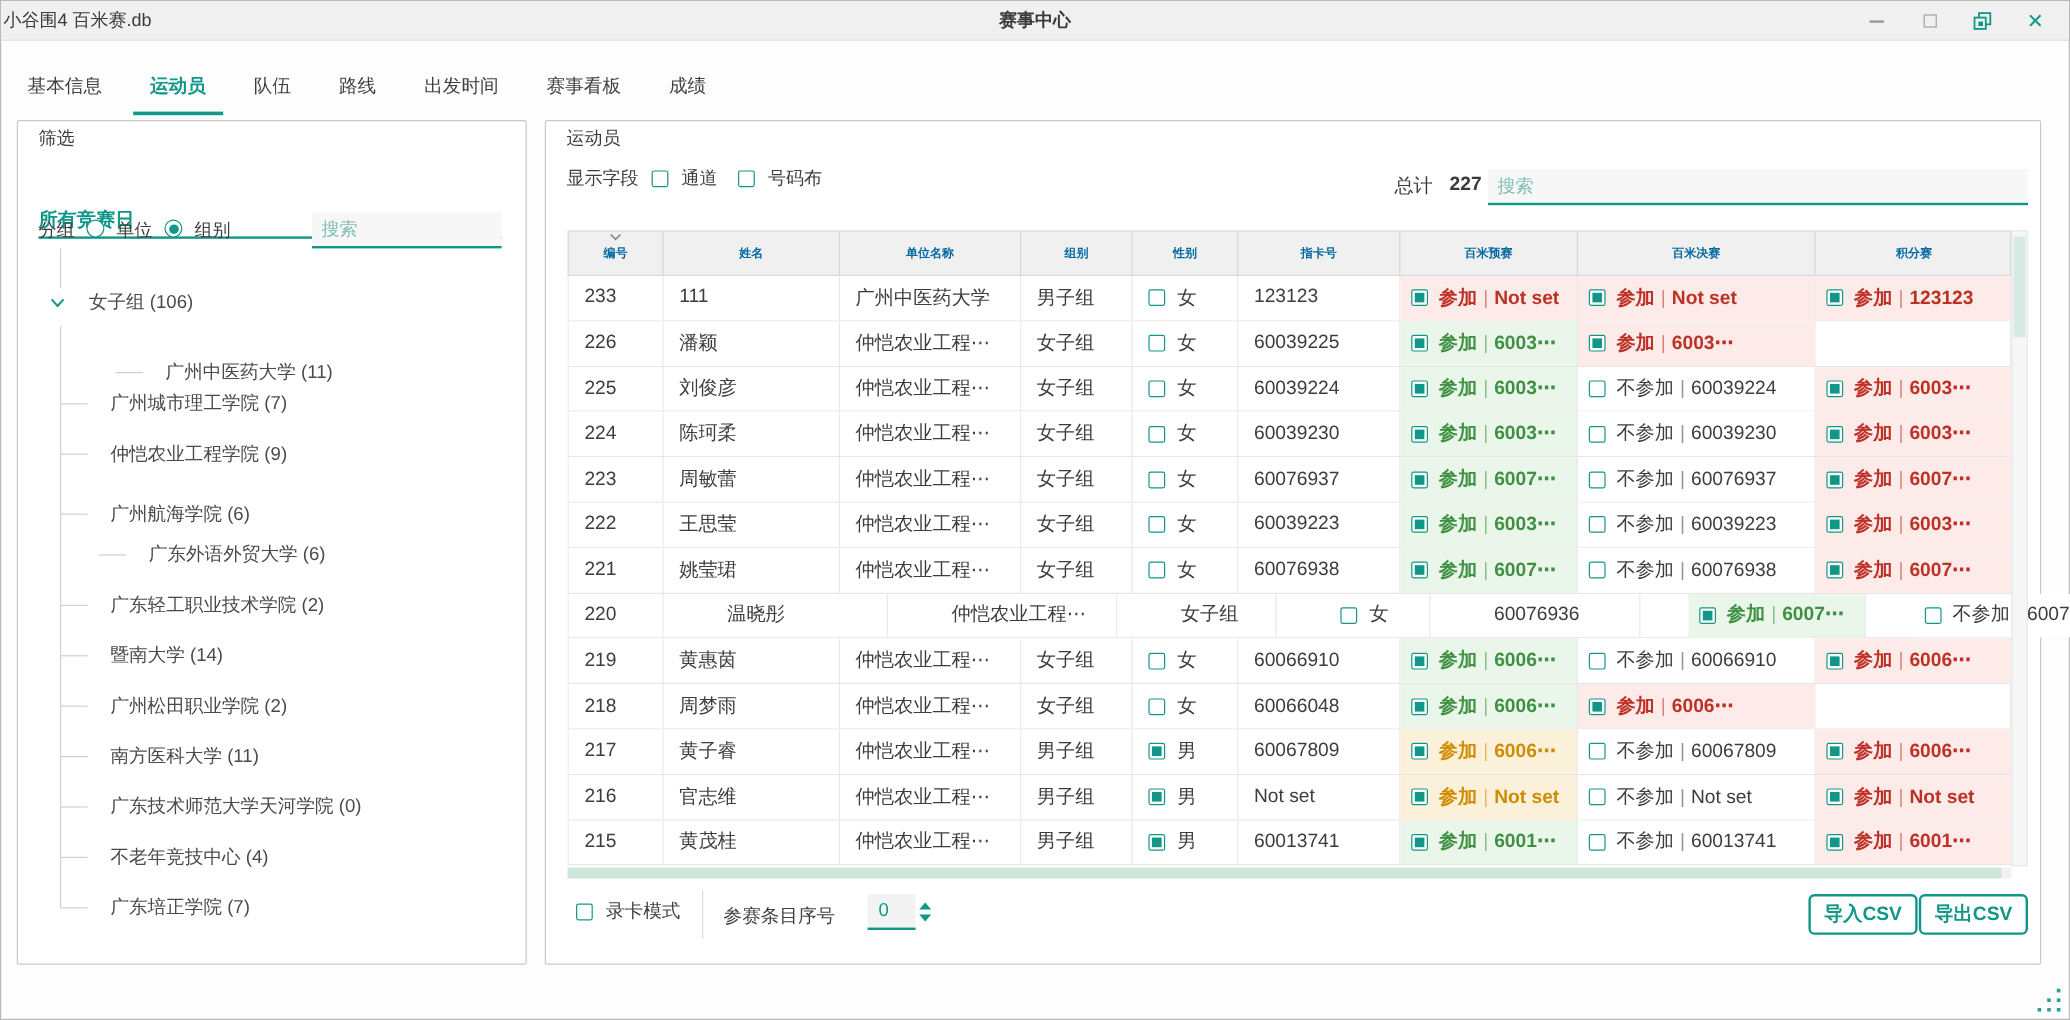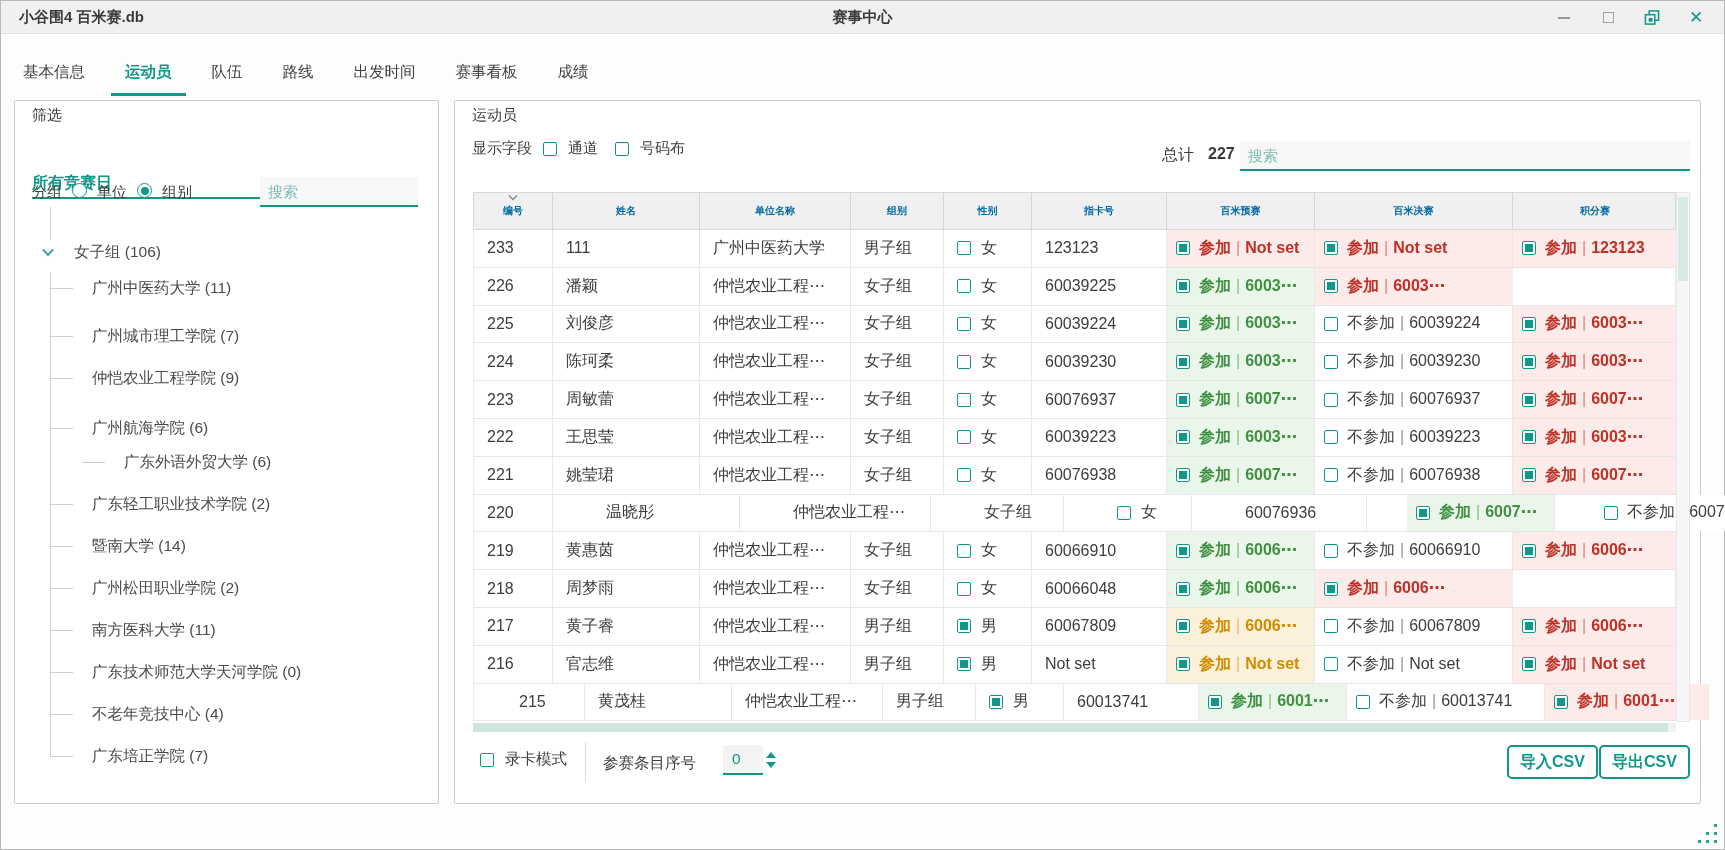--- a/index.html
+++ b/index.html
@@ -9,21 +9,21 @@
     --orange-t:#d08c00; --orange-b:#fbf1da;
     --ink:#3e3e3e; --ink2:#4a4a4a; --line:#c9c9c9;
   }
   *{box-sizing:border-box;}
   html,body{margin:0;padding:0;width:1725px;height:850px;}
   body{font-family:"Liberation Sans","DejaVu Sans",sans-serif;background:#ffffff;overflow:hidden;color:var(--ink);}
   .window{position:relative;width:1725px;height:850px;background:#fdfdfd;border:1px solid #b9b9b9;}
 
   
   .titlebar{position:absolute;top:0;left:0;right:0;height:33px;background:#f0f0f0;border-bottom:1px solid #e2e2e2;}
-  .title-left{position:absolute;left:18px;top:7px;font-size:15px;font-weight:700;color:#3a3a3a;}
+  .title-left{position:absolute;left:2px;top:7px;font-size:15px;font-weight:400;color:#3a3a3a;}
   .title-center{position:absolute;left:0;right:0;top:7px;text-align:center;font-size:15px;font-weight:700;color:#3a3a3a;}
   .win-controls{position:absolute;right:20px;top:0;height:33px;display:flex;align-items:center;gap:28px;}
   .wc{width:16px;height:16px;display:flex;align-items:center;justify-content:center;cursor:pointer;}
   .wc-min-glyph{width:12px;height:2px;background:#9a9a9a;}
   .wc-max-glyph{width:11px;height:11px;border:1.5px solid #a2a2a2;background:transparent;}
   .wc-close{color:var(--accent);font-size:17px;font-weight:700;line-height:1;}
 
   
   .tabbar{position:absolute;top:33px;left:8px;height:62px;display:flex;align-items:flex-end;gap:12px;background:transparent;}
   .tab{padding:9px 14px 10px;font-size:15.5px;color:#3f3f3f;cursor:pointer;border-bottom:3px solid transparent;white-space:nowrap;}
@@ -152,21 +152,21 @@
     <input class="search-input fp-search" placeholder="搜索" style="">
     <div class="stub-line"></div>
     <div class="tree">
       <div class="tree-root">
         <svg width="16" height="16" viewBox="0 0 16 16">
           <polyline points="3,5.5 8,11 13,5.5" fill="none" stroke="#119788" stroke-width="1.7"></polyline>
         </svg>
         <span>女子组 (106)</span>
       </div>
       <div class="tree-guide"></div>
-    <div class="tree-item" style="top: 56px;">
+    <div class="tree-item" style="top: 78px; margin-left: 46px;">
           <span>广州中医药大学 (11)</span>
         </div>
         <div class="tree-item" style="top: 104px;">
           <span>广州城市理工学院 (7)</span>
         </div>
         <div class="tree-item" style="top: 146px;">
           <span>仲恺农业工程学院 (9)</span>
         </div>
         <div class="tree-item" style="top: 196px;">
           <span>广州航海学院 (6)</span>
@@ -508,21 +508,21 @@
             </div>
             <div class="td event st-plain">
               <span class="cb"></span>
               <span>不参加<span class="pipe">|</span>Not set</span>
             </div>
             <div class="td event st-red">
               <span class="cb on"></span>
               <span>参加<span class="pipe">|</span>Not set</span>
             </div>
           </div>
-          <div class="tr" style="grid-template-columns: 79px 147px 151px 93px 88px 135px 148px 198px 164px; padding-left: 32px;">
+          <div class="tr" style="grid-template-columns: 79px 147px 151px 93px 88px 135px 148px 198px 164px;">
             <div class="td">215</div>
             <div class="td">黄茂桂</div>
             <div class="td">仲恺农业工程⋯</div>
             <div class="td">男子组</div>
             <div class="td gender-cell">
               <span class="cb on"></span>
               <span>男</span>
             </div>
             <div class="td">60013741</div>
             <div class="td event st-green">

